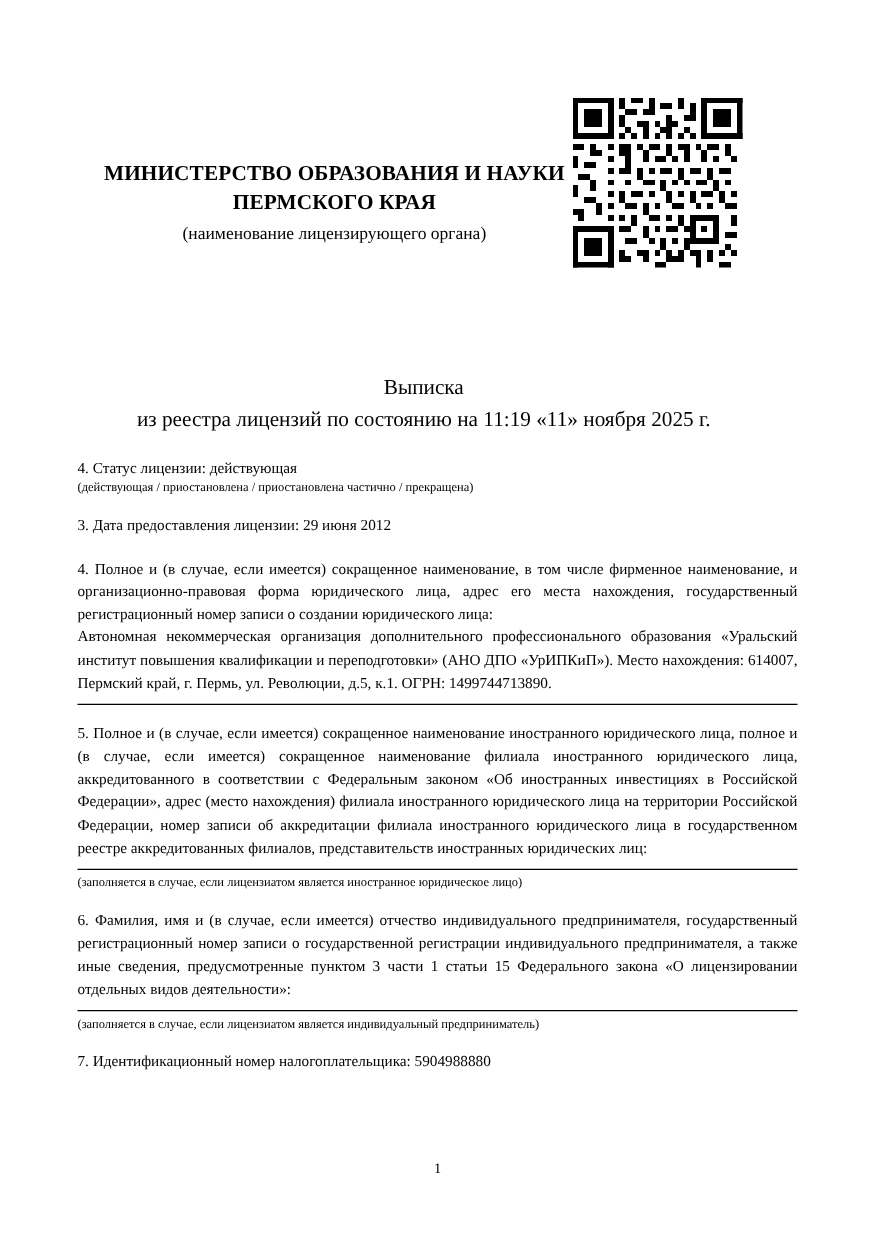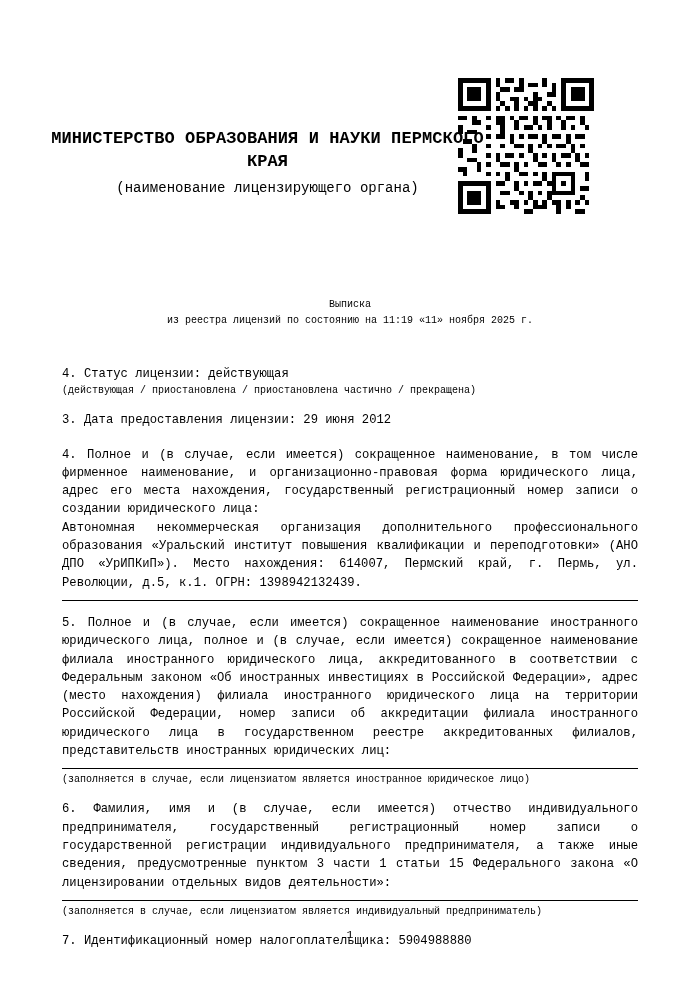--- a/index.html
+++ b/index.html
@@ -14,21 +14,20 @@
     font-family: "Liberation Serif", serif;
     color: #000000;
   }
   .page {
     position: relative;
     width: 649px;
     height: 989px;
     box-sizing: border-box;
     padding: 4px;
     overflow: hidden;
-    font-family: Liberation Mono, monospace;
   }
   .qr {
     position: absolute;
     top: 78px;
     right: 55px;
     width: 136px;
     height: 136px;
   }
   .qr svg { display: block; }
 
@@ -47,24 +46,24 @@
   }
   .header .subtitle {
     margin-top: 6px;
     font-size: 14px;
     line-height: 1.2;
   }
 
   .doc-title {
     position: absolute;
     top: 297px;
-    left: 60px;
+    left: 49px;
     width: 580px;
     text-align: center;
-    font-size: 10px;
+    font-size: 17px;
     line-height: 1.55;
   }
 
   .content {
     position: absolute;
     top: 365px;
     left: 62px;
     width: 576px;
     font-size: 12.2px;
     line-height: 1.5;
@@ -282,21 +281,21 @@
       <p class="note">(действующая / приостановлена / приостановлена частично / прекращена)</p>
     </div>
 
 
     <div class="item gap-md">
       <p class="nojust">3. Дата предоставления лицензии: 29 июня 2012</p>
     </div>
 
     <div class="item">
       <p>4. Полное и (в случае, если имеется) сокращенное наименование, в том числе фирменное наименование, и организационно-правовая форма юридического лица, адрес его места нахождения, государственный регистрационный номер записи о создании юридического лица:</p>
-      <p>Автономная некоммерческая организация дополнительного профессионального образования «Уральский институт повышения квалификации и переподготовки» (АНО ДПО «УрИПКиП»). Место нахождения: 614007, Пермский край, г. Пермь, ул. Революции, д.5, к.1. ОГРН: 1398942132439.</p>
+      <p>Автономная некоммерческая организация дополнительного профессионального образования «Уральский институт повышения квалификации и переподготовки» (АНО ДПО «УрИПКиП»). Место нахождения: 614007, Пермский край, г. Пермь, ул. Революции, д.5, к.1. ОГРН: 1499744713890.</p>
       <hr class="rule">
     </div>
 
     <div class="item">
       <p>5. Полное и (в случае, если имеется) сокращенное наименование иностранного юридического лица, полное и (в случае, если имеется) сокращенное наименование филиала иностранного юридического лица, аккредитованного в соответствии с Федеральным законом «Об иностранных инвестициях в Российской Федерации», адрес (место нахождения) филиала иностранного юридического лица на территории Российской Федерации, номер записи об аккредитации филиала иностранного юридического лица в государственном реестре аккредитованных филиалов, представительств иностранных юридических лиц:</p>
       <hr class="rule">
       <p class="note">(заполняется в случае, если лицензиатом является иностранное юридическое лицо)</p>
     </div>
 
     <div class="item">

